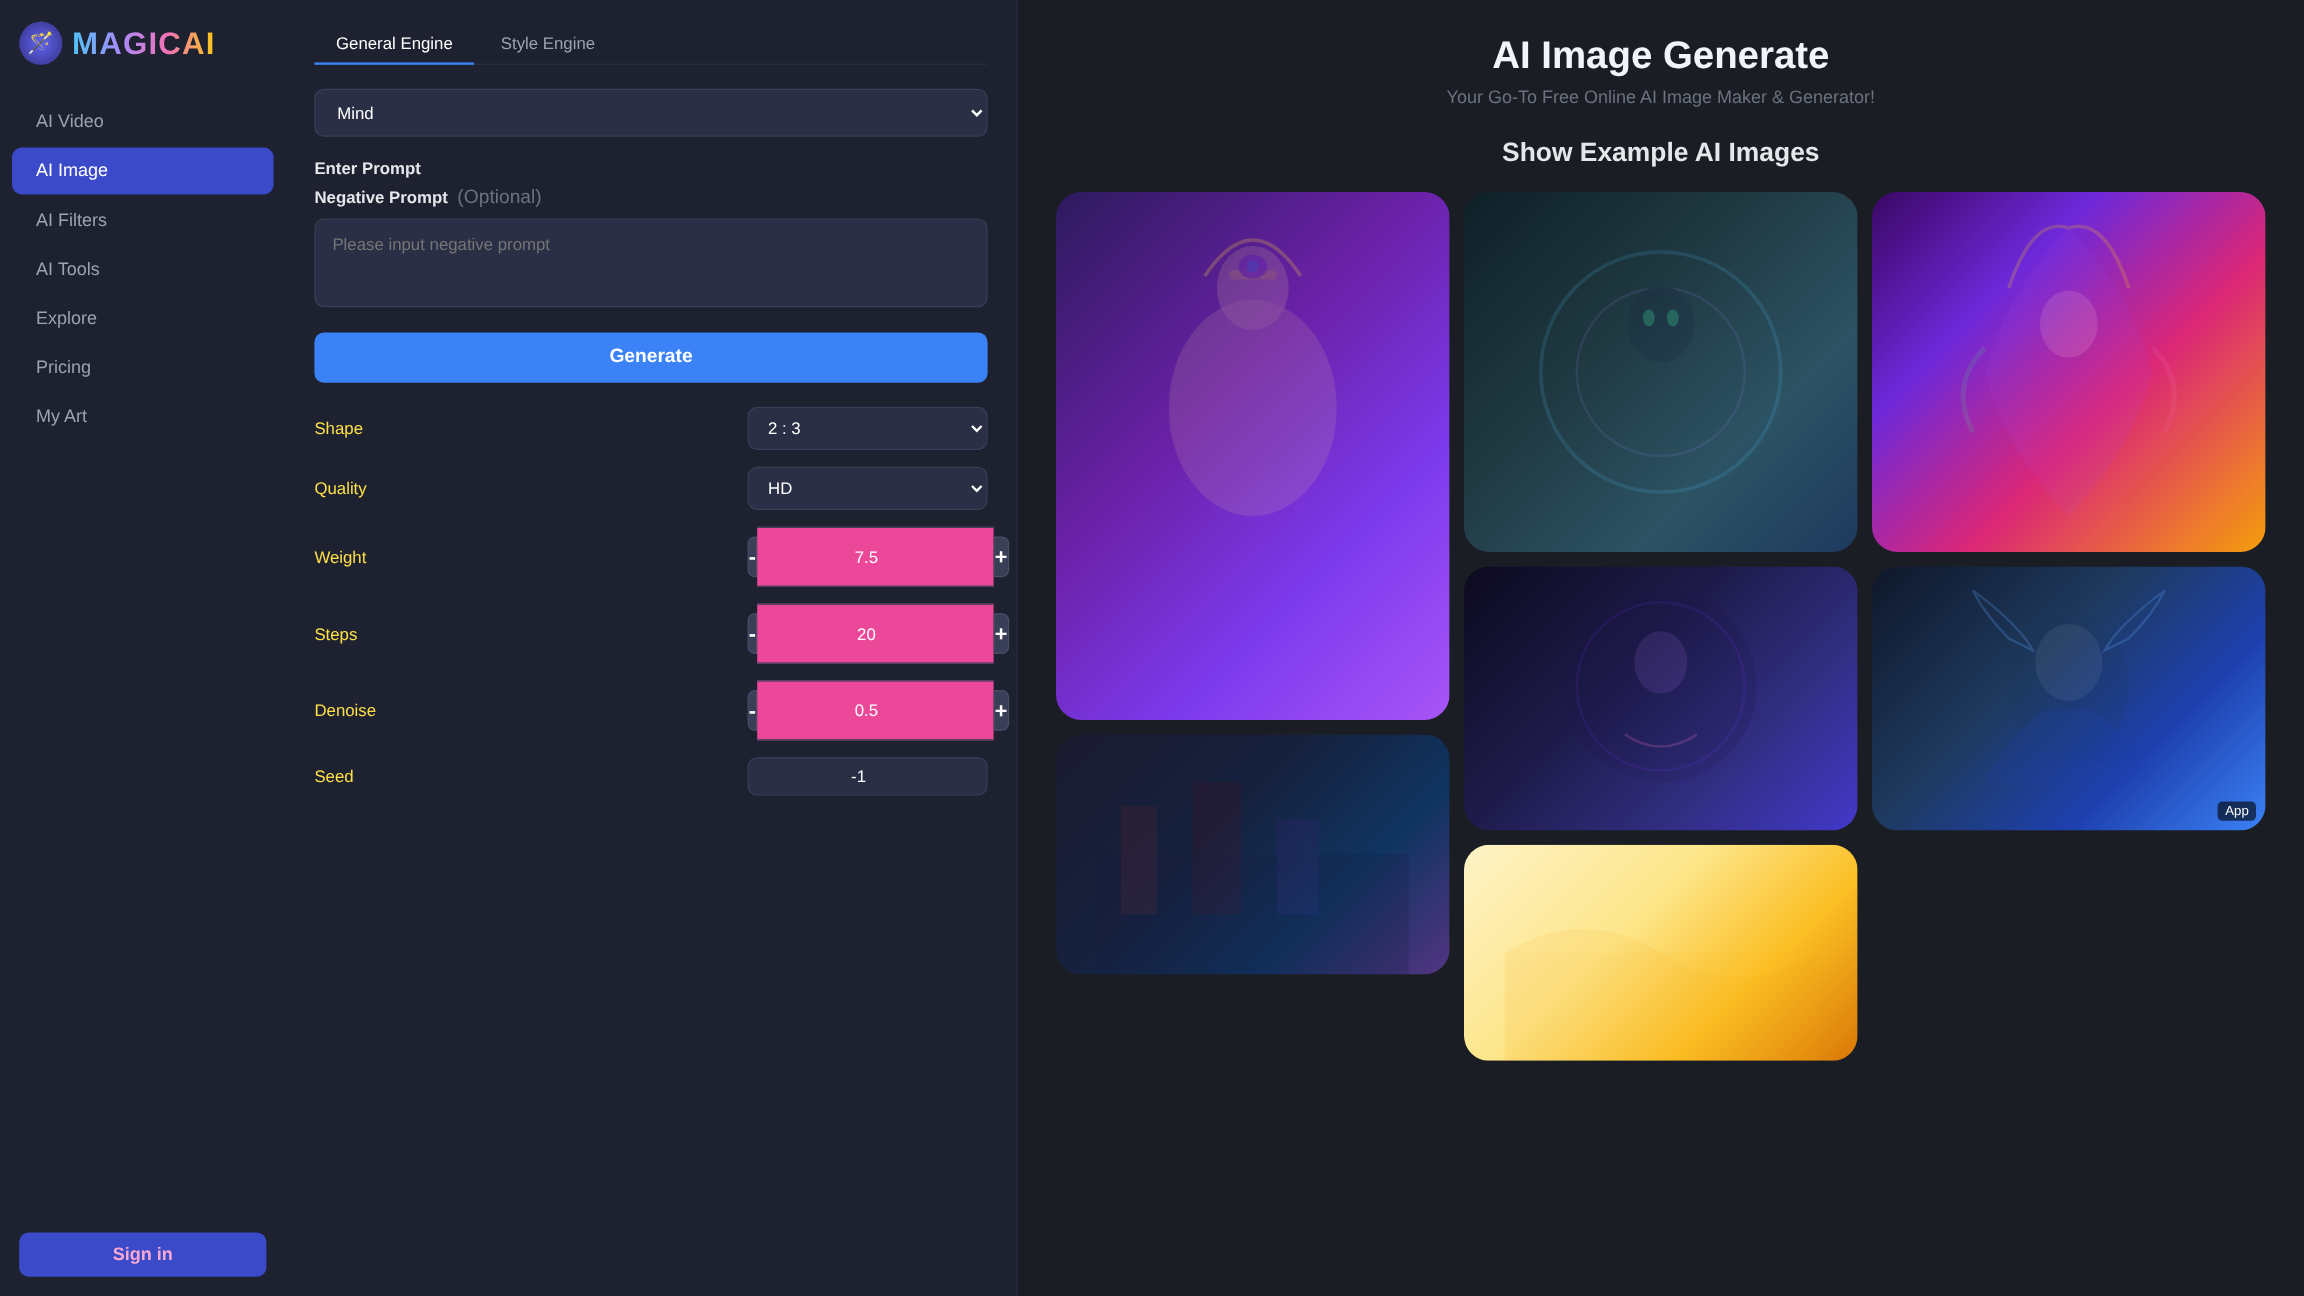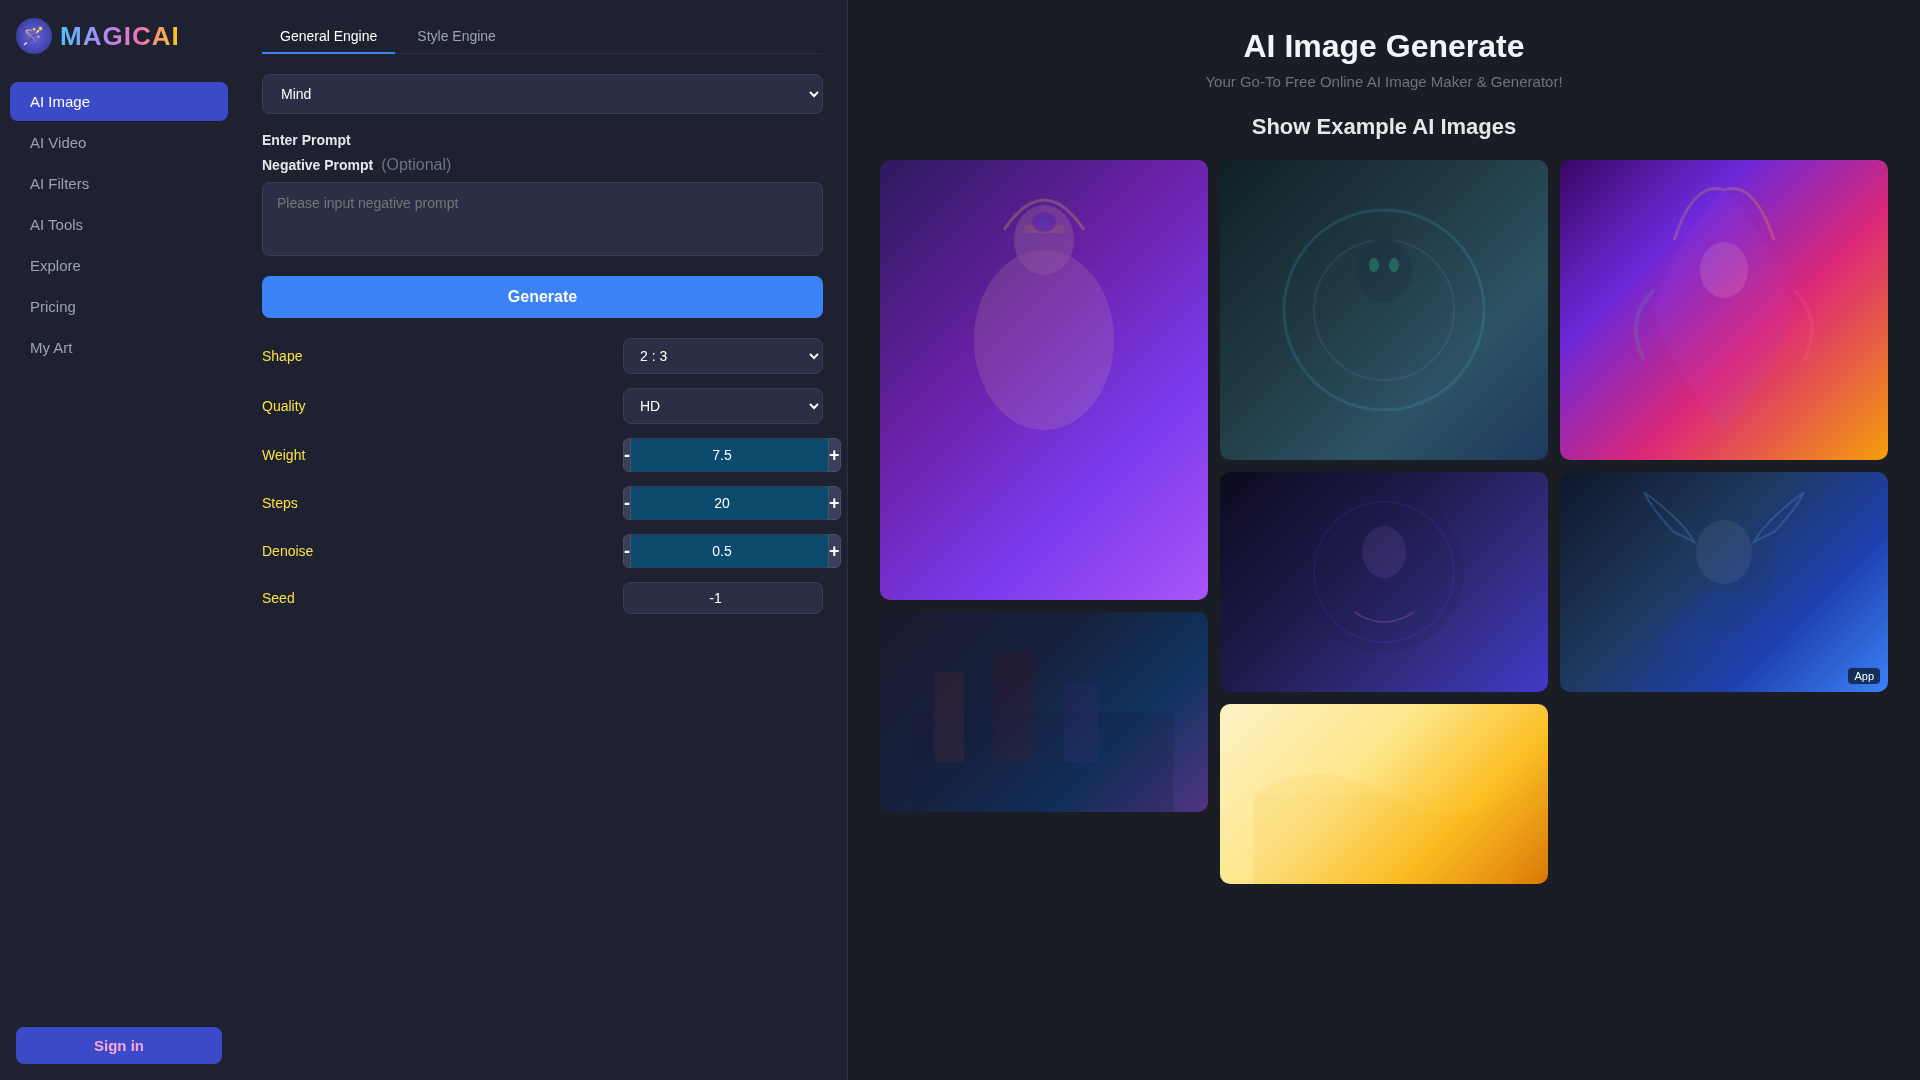--- a/index.html
+++ b/index.html
@@ -209,29 +209,29 @@
       display: flex;
       align-items: center;
       justify-content: center;
       font-weight: 600;
     }
     .num-btn:first-child { border-radius: 6px 0 0 6px; }
     .num-btn:last-child { border-radius: 0 6px 6px 0; }
     .num-input {
       flex: 1;
       padding: 6px 8px;
-      background: #0c4a6e;
+      background: #ec4899;
       border: 1px solid #3a3f58;
       border-left: none;
       border-right: none;
       color: #fff;
       font-size: 14px;
       text-align: center;
       outline: none;
-      height: 34px;
+      height: 50px;
     }
     .seed-input {
       flex: 1;
       max-width: 200px;
       padding: 7px 12px;
       background: #2a2f45;
       border: 1px solid #3a3f58;
       border-radius: 8px;
       color: #fff;
       font-size: 14px;
@@ -269,21 +269,21 @@
       text-align: center;
     }
 
     .gallery-grid {
       display: grid;
       grid-template-columns: repeat(3, 1fr);
       gap: 12px;
     }
 
     .gallery-item {
-      border-radius: 0;
+      border-radius: 21px;
       overflow: hidden;
       cursor: pointer;
       position: relative;
     }
 
     
     .img-placeholder {
       width: 100%;
       display: block;
       border-radius: 10px;
@@ -336,25 +336,25 @@
 </head>
 <body>
 
 <aside class="sidebar">
   <div class="logo-area">
     <div class="logo-icon">🪄</div>
     <span class="logo-text">MAGICAI</span>
   </div>
 
   <ul class="nav-list">
+    <li class="nav-item">
+      <span>AI Video</span>
+    </li>
     <li class="nav-item active">
       <span>AI Image</span>
-    </li>
-    <li class="nav-item">
-      <span>AI Video</span>
     </li>
     <li class="nav-item">
       <span>AI Filters</span>
     </li>
     <li class="nav-item">
       <span>AI Tools</span>
     </li>
     <li class="nav-item">
       <span>Explore</span>
     </li>

